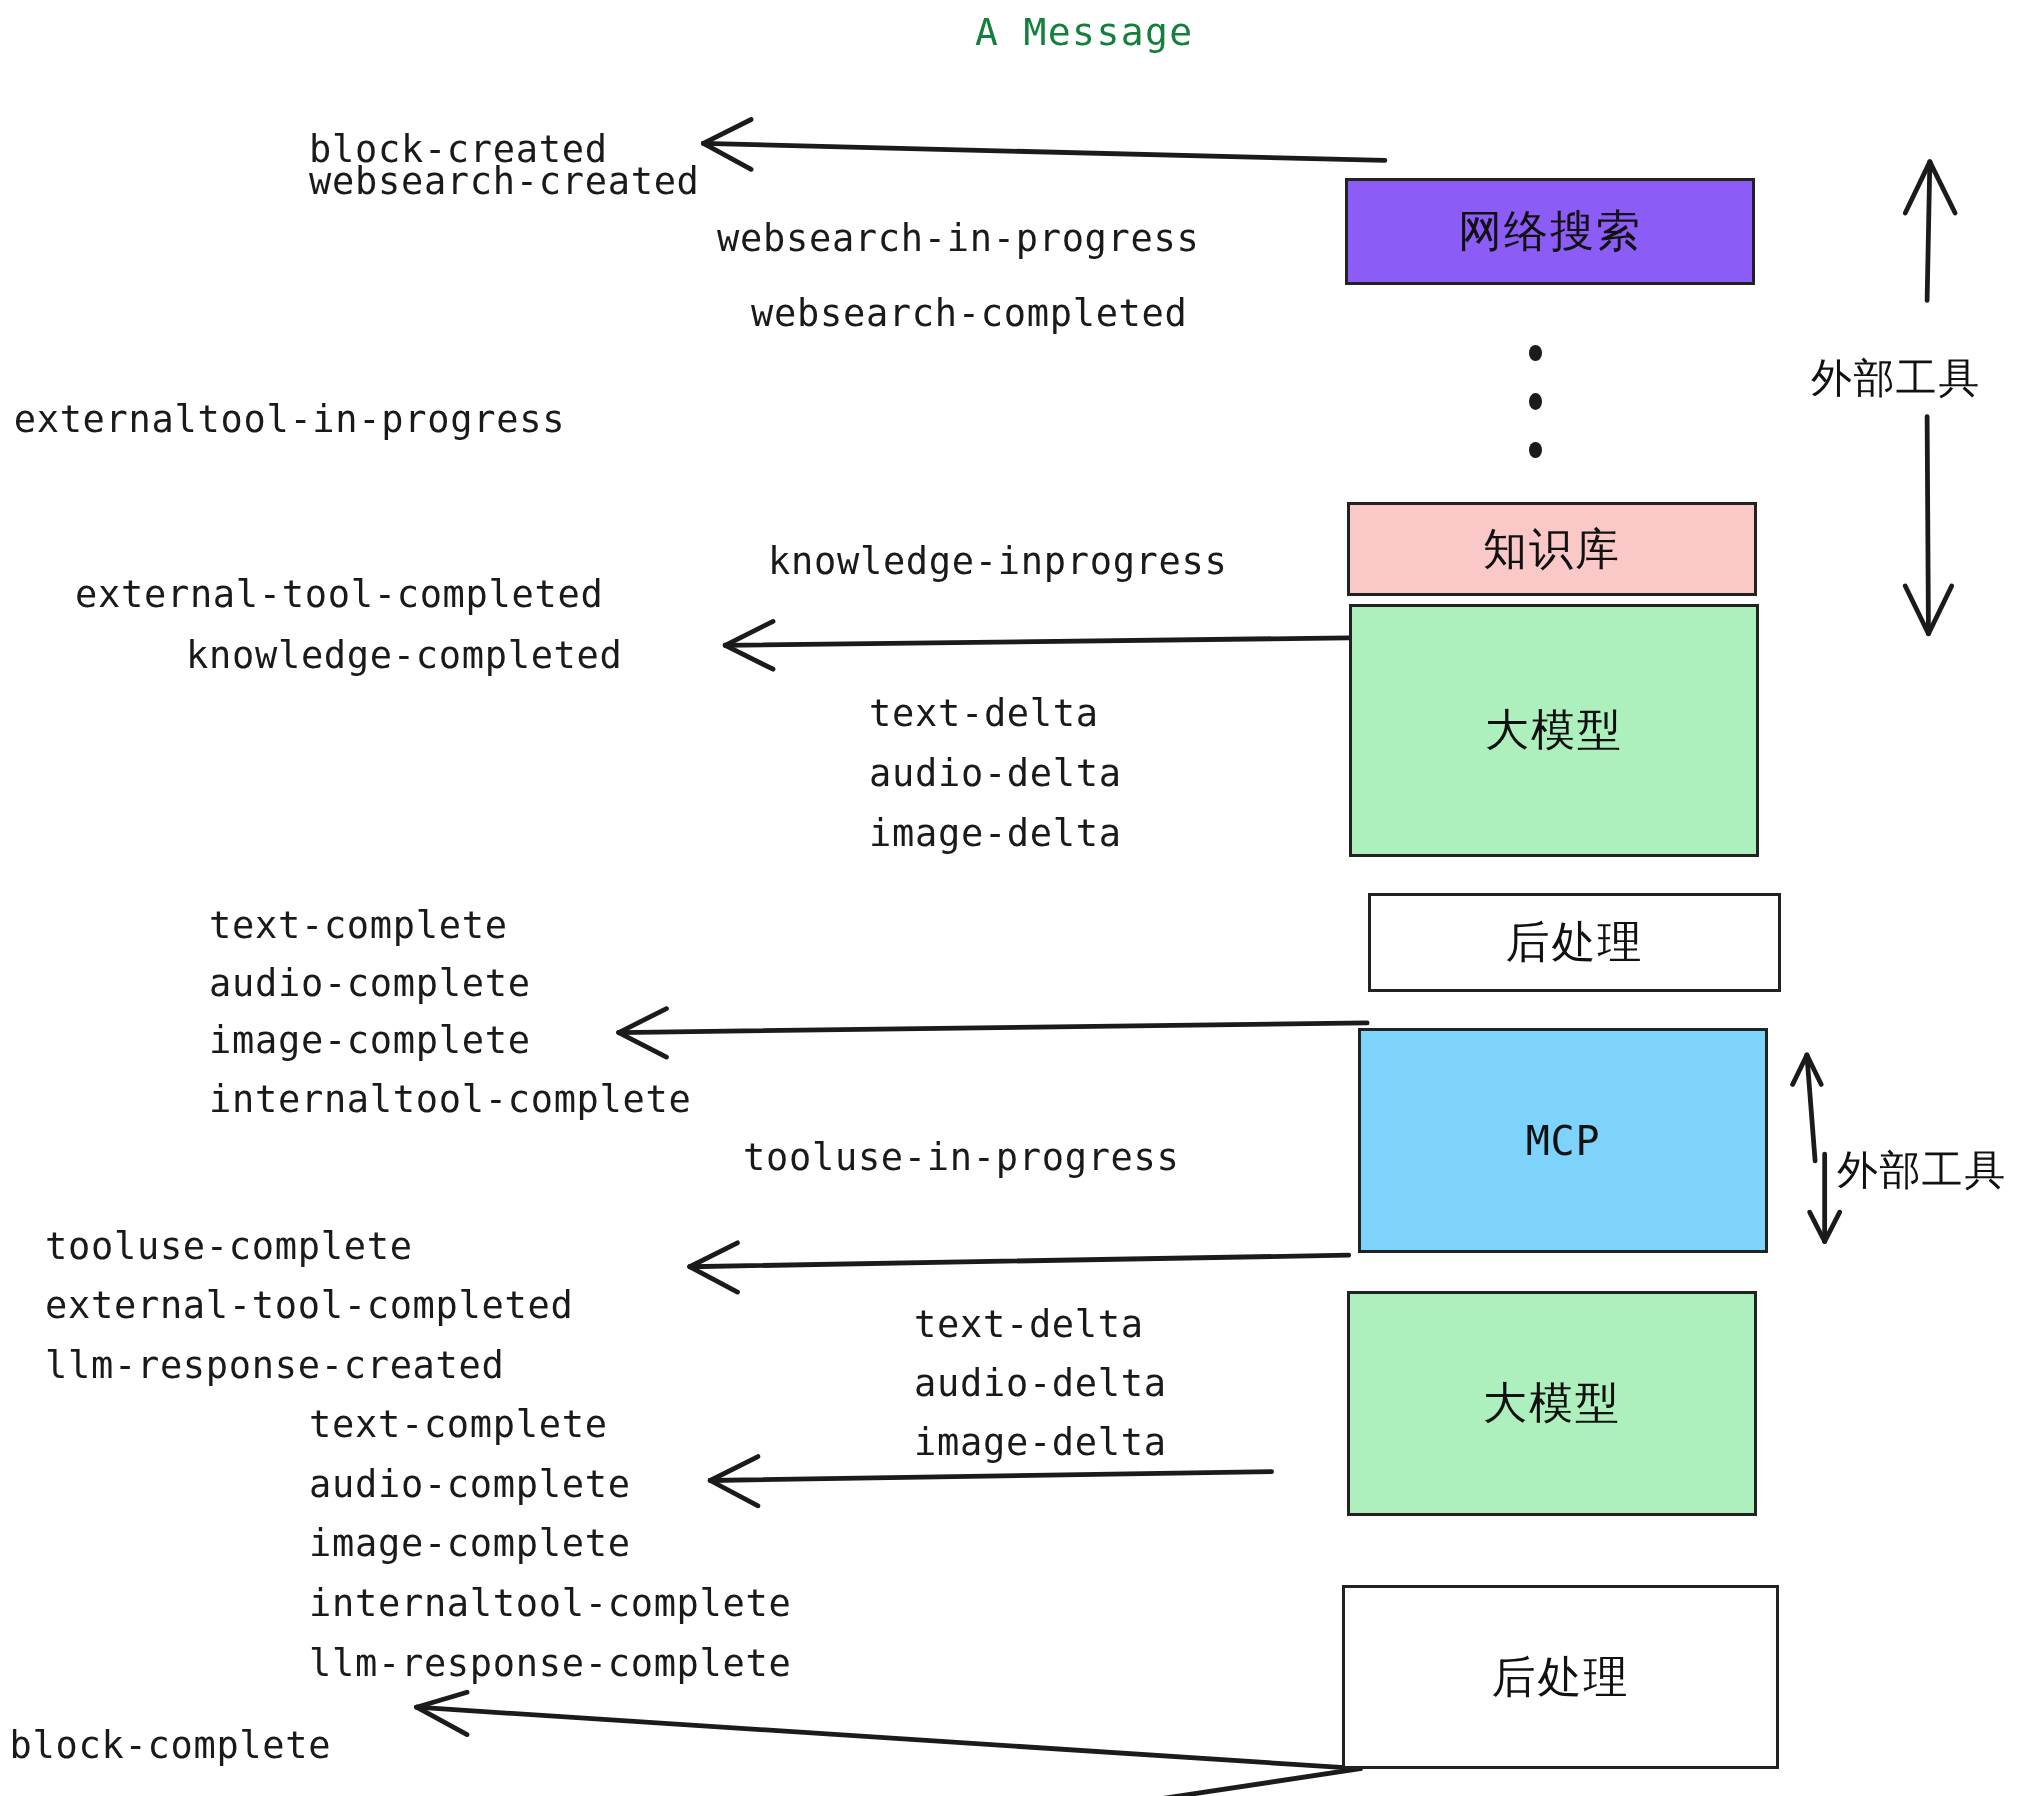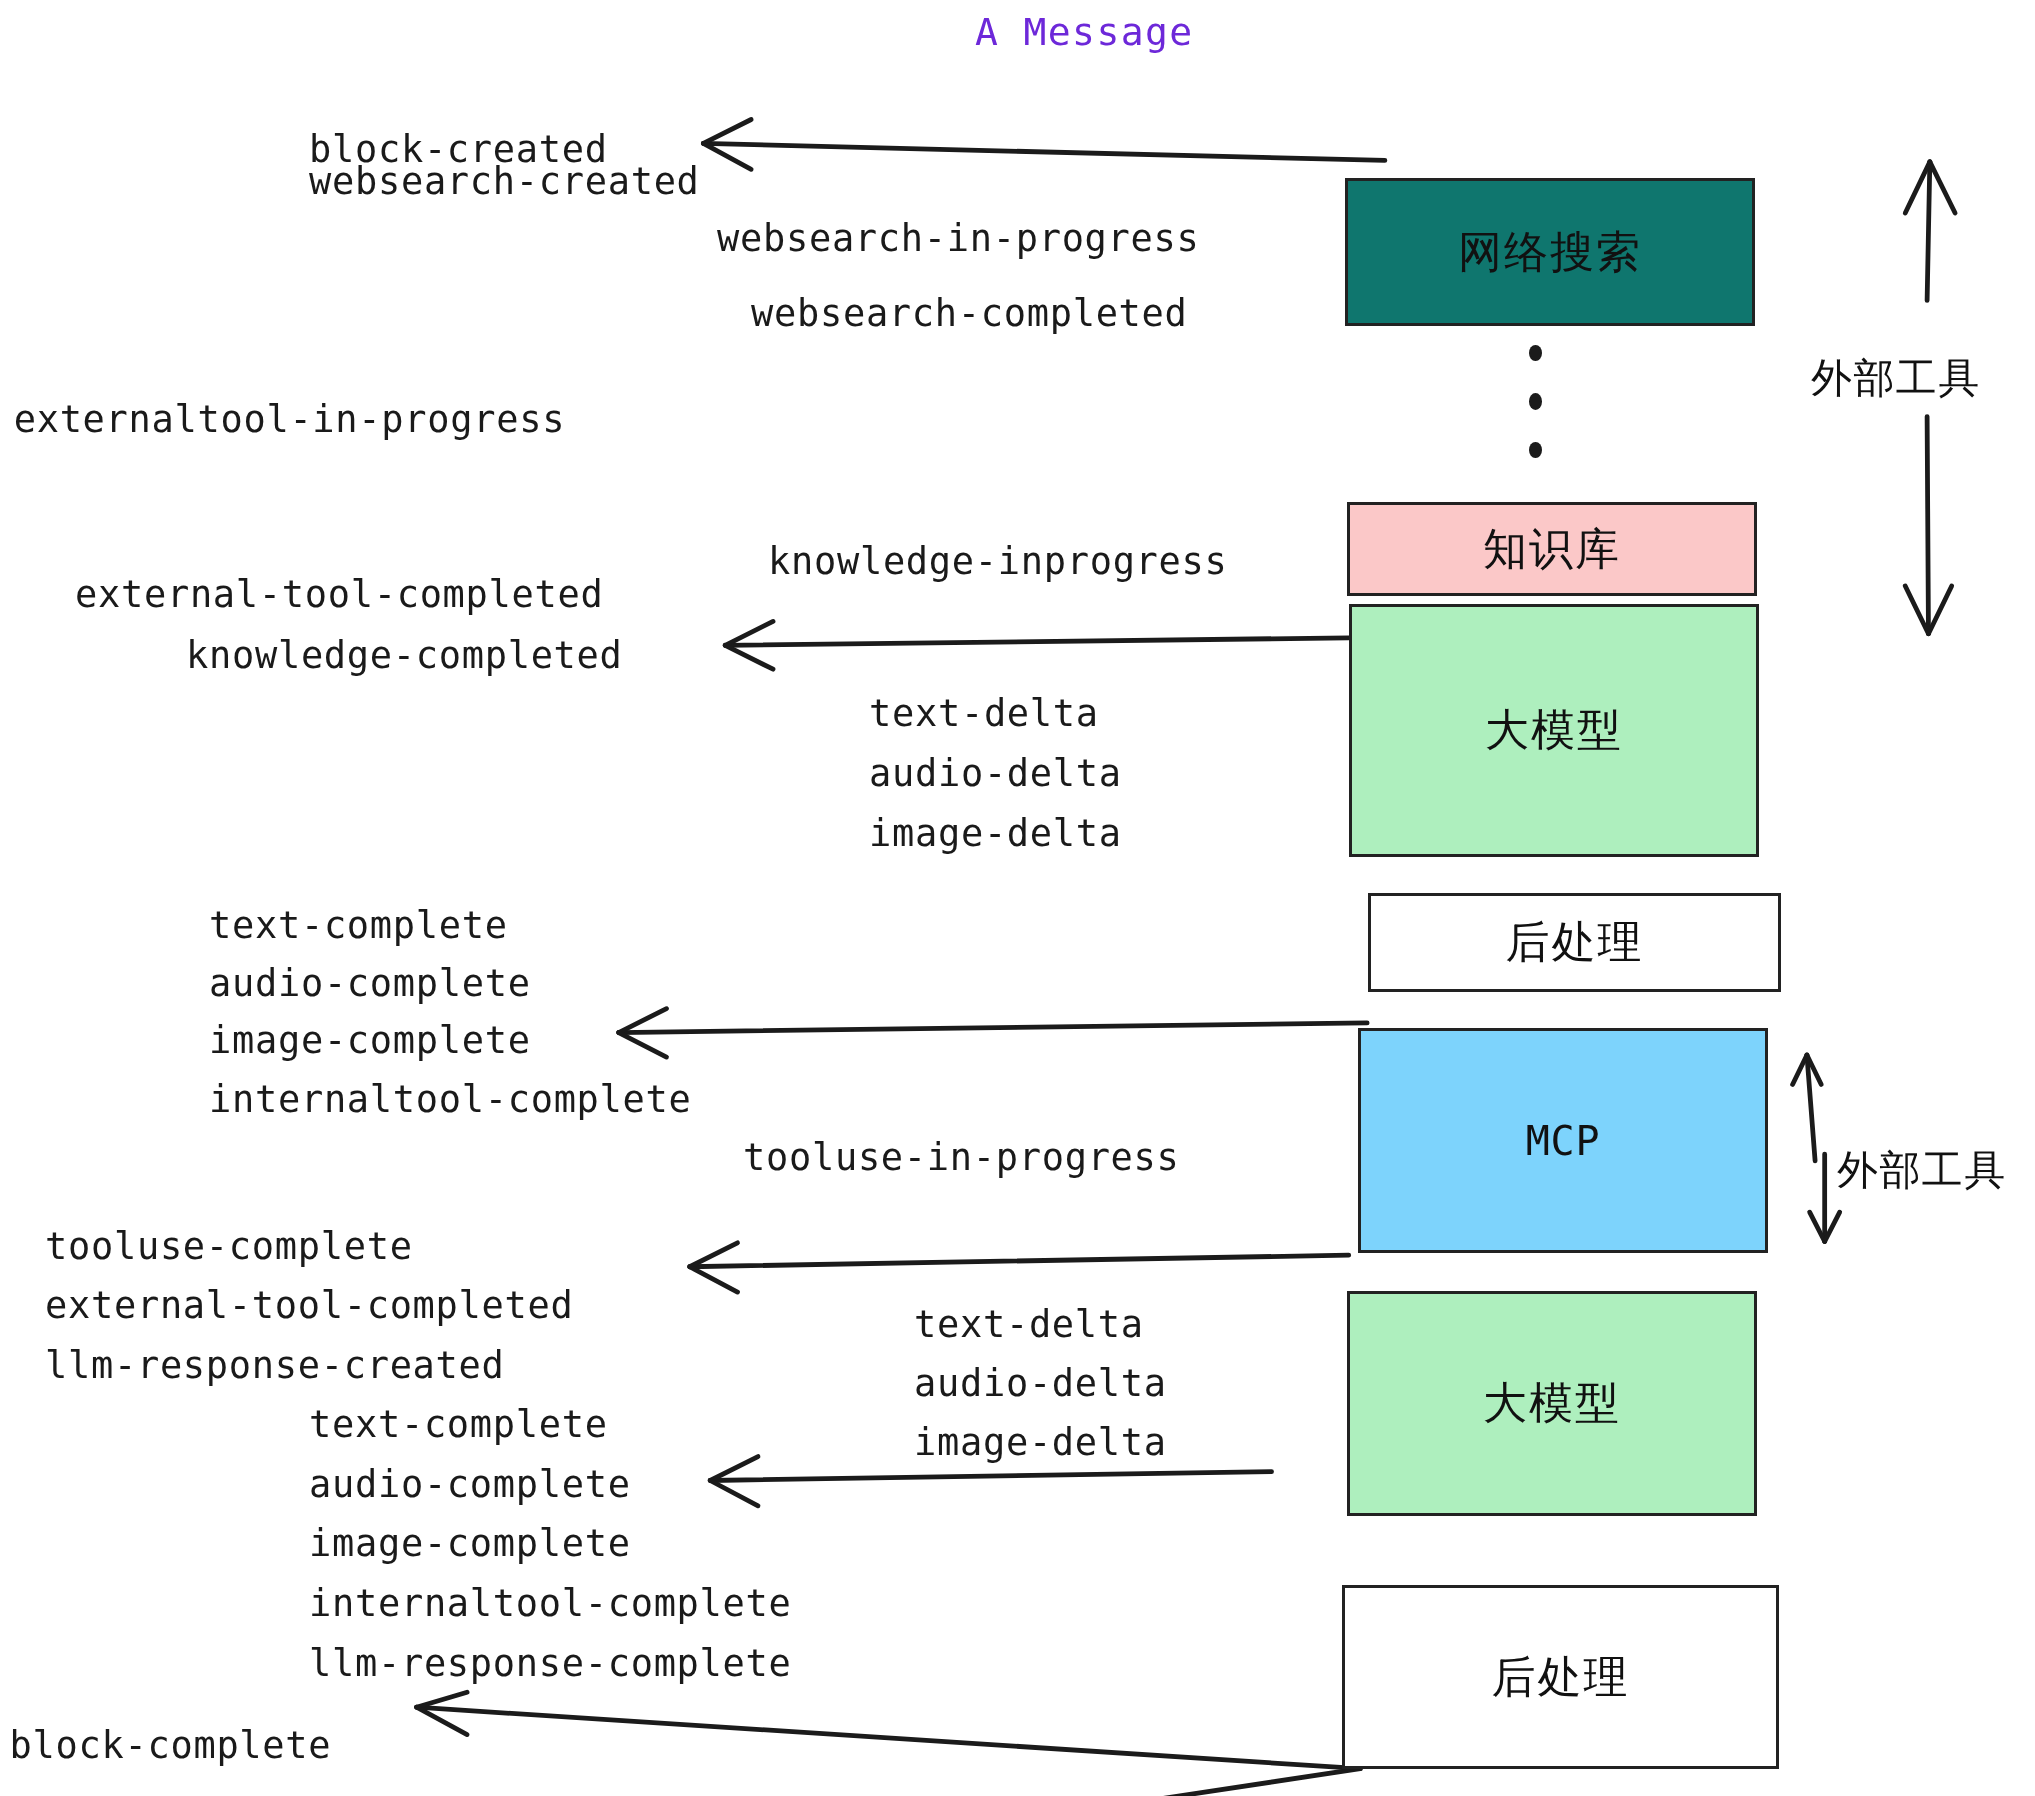--- a/index.html
+++ b/index.html
@@ -14,21 +14,21 @@
     position:absolute;
     color:#1a1a1a;
     font-family:"DejaVu Sans Mono","Liberation Mono",monospace;
     font-size:37px;
     letter-spacing:0.7px;
     white-space:nowrap;
     line-height:1;
   }
   .title{
     position:absolute;
-    color:#6d28d9;
+    color:#15803d;
     font-family:"DejaVu Sans Mono","Liberation Mono",monospace;
     font-size:38px;
     letter-spacing:1.4px;
     white-space:nowrap;
   }
   .box{
     position:absolute;
     border:3.4px solid #222222;
     box-sizing:border-box;
     display:flex;
@@ -116,21 +116,21 @@
 
       <path d="M2658 1700 L2646 1545"></path>
       <path d="M2646 1545 L2625 1588"></path>
       <path d="M2646 1545 L2667 1588"></path>
       <path d="M2672 1690 L2672 1818"></path>
       <path d="M2672 1818 L2650 1775"></path>
       <path d="M2672 1818 L2694 1775"></path>
     </g>
   </svg>
 
-  <div class="box" style="left:1345px;top:178px;width:410px;height:148px;background:#0f766e;">
+  <div class="box" style="left:1345px;top:178px;width:410px;height:107px;background:#8b5cf6;">
     <span>网络搜索</span>
   </div>
 
   <div class="dots" style="left:1527px;top:345px;width:16.4px;height:113px;">
     <span></span>
     <span></span>
     <span></span>
   </div>
 
   <div class="box" style="left:1347px;top:502px;width:410px;height:94px;background:#FBC8C8;">

